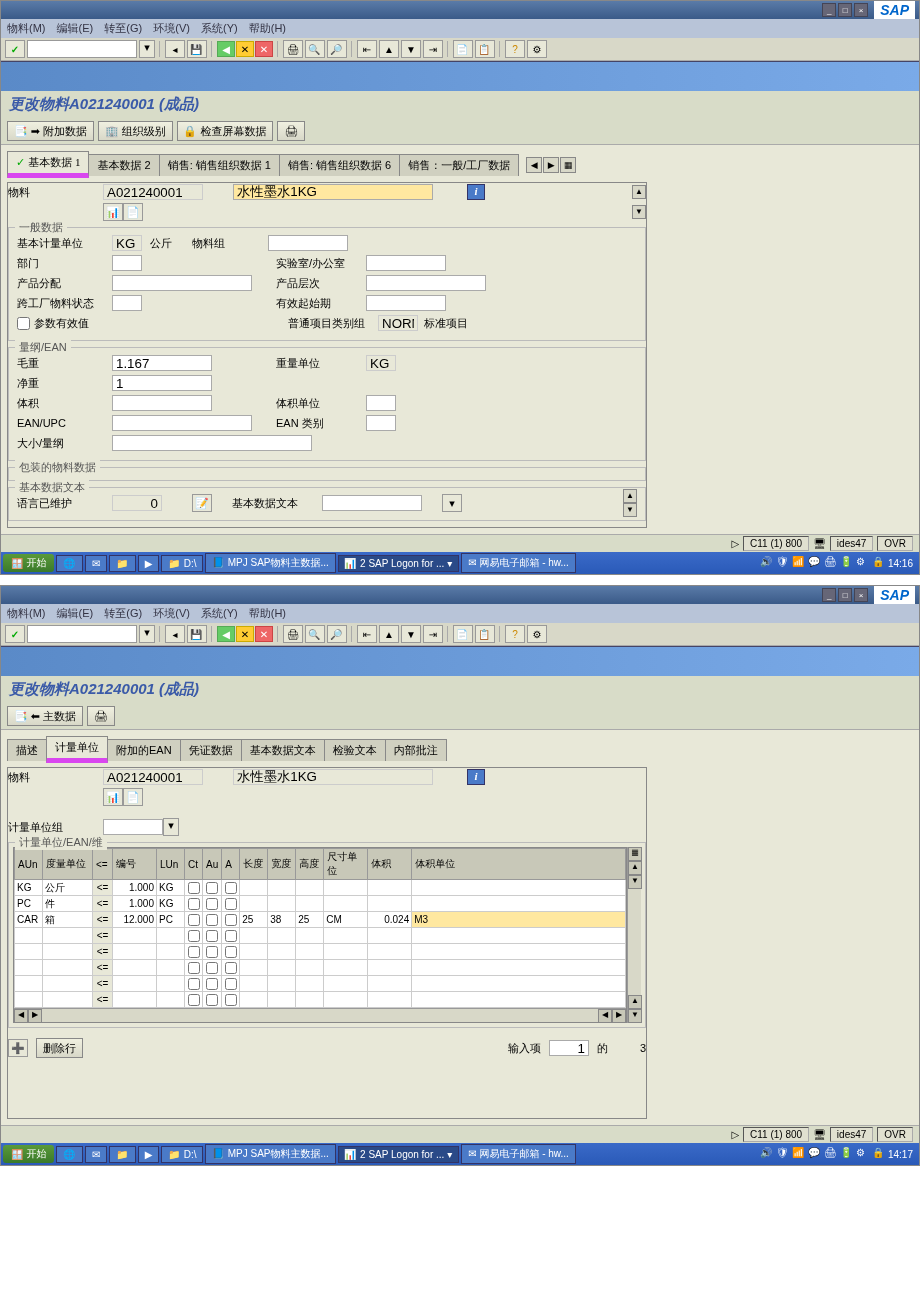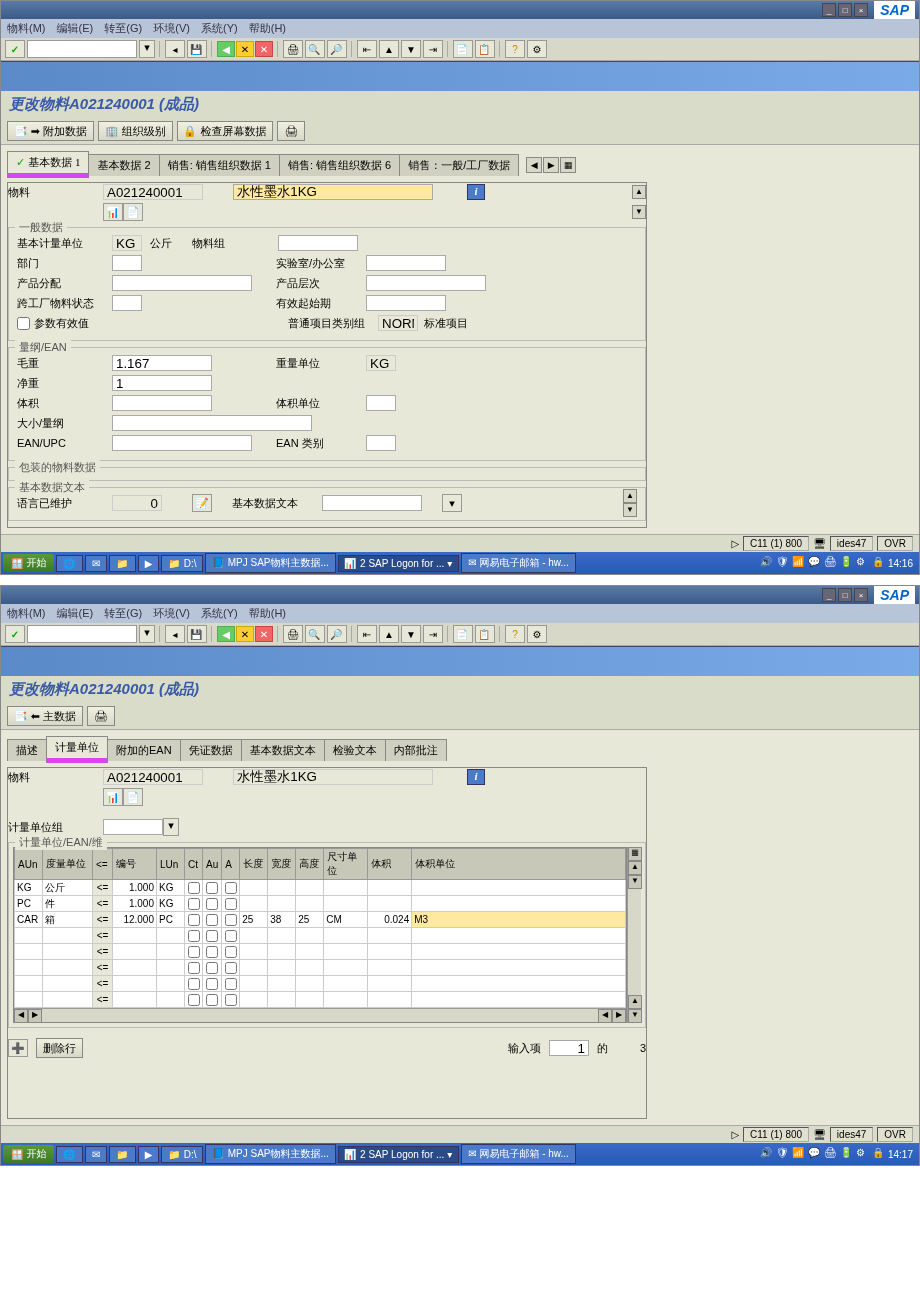--- a/index.html
+++ b/index.html
@@ -156,21 +156,21 @@
         <div class="spacer"></div>
         <span class="small-btn">▼</span>
       </div>
 
       <div class="group-box">
         <span class="group-title">一般数据</span>
         <div class="form-row">
           <span class="form-label">基本计量单位</span>
           <input class="form-input ro" style="width: 30px;" value="KG">
           <span style="width:50px;padding-left:8px">公斤</span>
-          <span style="width:86px">物料组</span>
+          <span style="width:76px">物料组</span>
           <input class="form-input" style="width: 80px;">
         </div>
         <div class="form-row">
           <span class="form-label">部门</span>
           <input class="form-input" style="width: 30px;">
           <span style="width:134px"></span>
           <span style="width:90px">实验室/办公室</span>
           <input class="form-input" style="width: 80px;">
         </div>
         <div class="form-row">
@@ -211,29 +211,29 @@
           <input class="form-input" style="width: 100px;" value="1">
         </div>
         <div class="form-row">
           <span class="form-label">体积</span>
           <input class="form-input" style="width: 100px;">
           <span style="width:64px"></span>
           <span style="width:90px">体积单位</span>
           <input class="form-input" style="width: 30px;">
         </div>
         <div class="form-row">
-          <span class="form-label">大小/量纲</span>
-          <input class="form-input" style="width: 200px;">
-        </div>
-        <div class="form-row">
           <span class="form-label">EAN/UPC</span>
           <input class="form-input" style="width: 140px;">
           <span style="width:24px"></span>
           <span style="width:90px">EAN 类别</span>
           <input class="form-input" style="width: 30px;">
+        </div>
+        <div class="form-row">
+          <span class="form-label">大小/量纲</span>
+          <input class="form-input" style="width: 200px;">
         </div>
       </div>
 
       <div class="group-box">
         <span class="group-title">包装的物料数据</span>
       </div>
 
       <div class="group-box">
         <span class="group-title">基本数据文本</span>
         <div class="form-row">

